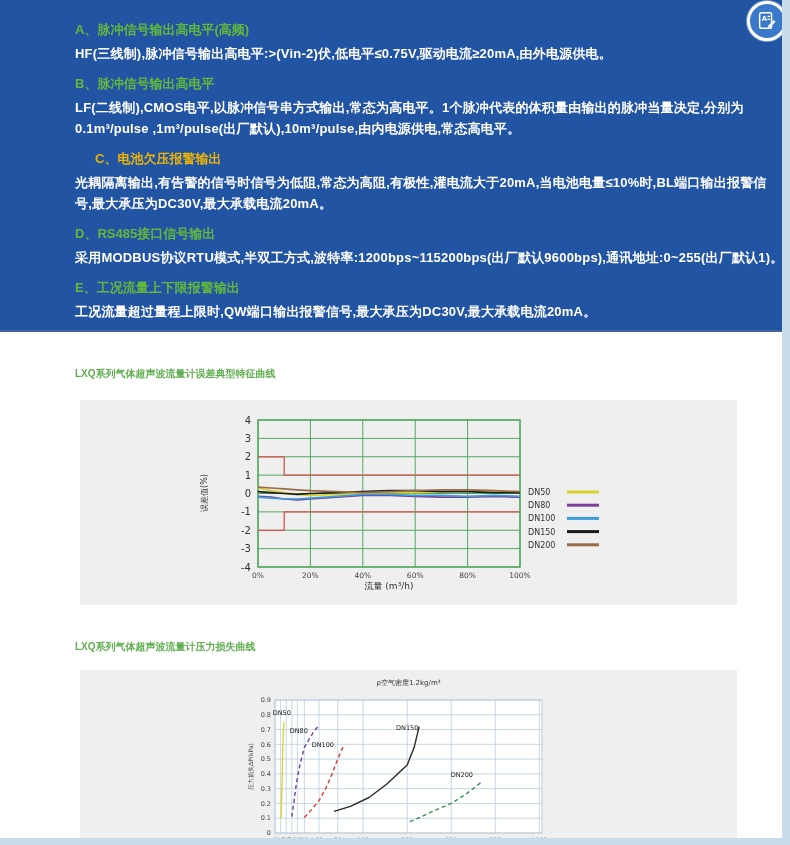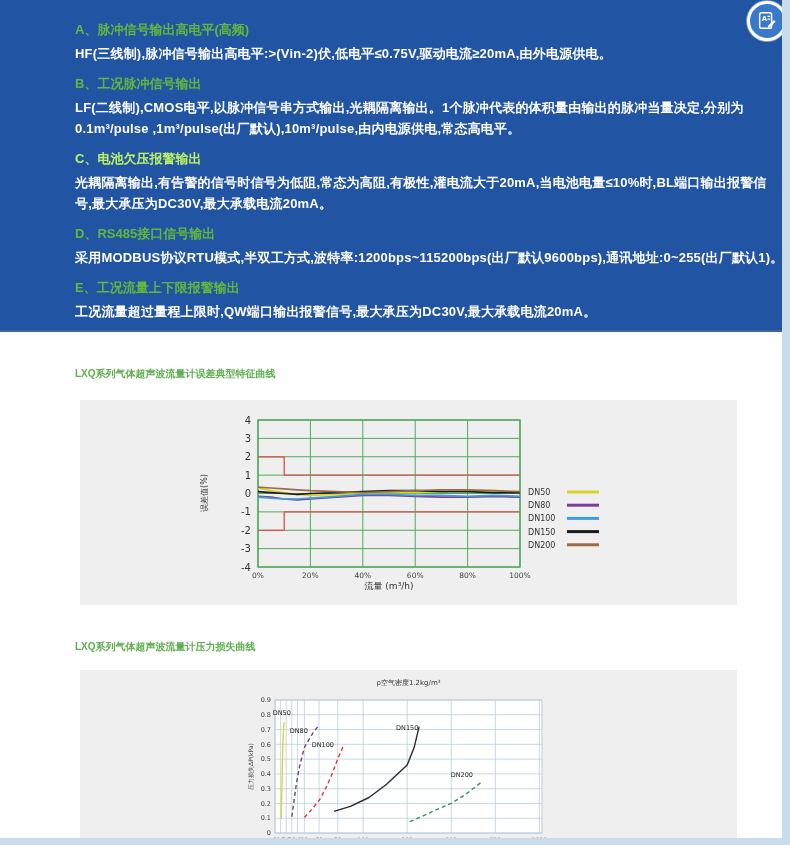--- a/index.html
+++ b/index.html
@@ -25,24 +25,24 @@
 </style>
 </head>
 <body>
 
 <div class="page">
 
   <section class="spec-panel">
     <div id="spec-sections">
         <h3 class="spec-heading" style="color: rgb(98, 184, 60);">A、脉冲信号输出高电平(高频)</h3>
         <p class="spec-line">HF(三线制),脉冲信号输出高电平:&gt;(Vin-2)伏,低电平≤0.75V,驱动电流≥20mA,由外电源供电。</p>
-        <h3 class="spec-heading" style="color: rgb(98, 184, 60);">B、工况脉冲信号输出</h3>
-        <p class="spec-line">LF(二线制),CMOS电平,以脉冲信号串方式输出,光耦隔离输出。1个脉冲代表的体积量由输出的脉冲当量决定,分别为</p>
+        <h3 class="spec-heading" style="color: rgb(98, 184, 60);">B、脉冲信号输出高电平</h3>
+        <p class="spec-line">LF(二线制),CMOS电平,以脉冲信号串方式输出,常态为高电平。1个脉冲代表的体积量由输出的脉冲当量决定,分别为</p>
         <p class="spec-line">0.1m³/pulse ,1m³/pulse(出厂默认),10m³/pulse,由内电源供电,常态高电平。</p>
-        <h3 class="spec-heading" style="color: #bef264;">C、电池欠压报警输出</h3>
+        <h3 class="spec-heading" style="color: #eab308; margin-left: 20px;">C、电池欠压报警输出</h3>
         <p class="spec-line">光耦隔离输出,有告警的信号时信号为低阻,常态为高阻,有极性,灌电流大于20mA,当电池电量≤10%时,BL端口输出报警信</p>
         <p class="spec-line">号,最大承压为DC30V,最大承载电流20mA。</p>
         <h3 class="spec-heading" style="color: rgb(98, 184, 60);">D、RS485接口信号输出</h3>
         <p class="spec-line">采用MODBUS协议RTU模式,半双工方式,波特率:1200bps~115200bps(出厂默认9600bps),通讯地址:0~255(出厂默认1)。</p>
         <h3 class="spec-heading" style="color: rgb(98, 184, 60);">E、工况流量上下限报警输出</h3>
         <p class="spec-line">工况流量超过量程上限时,QW端口输出报警信号,最大承压为DC30V,最大承载电流20mA。</p>
       </div>
     <div class="edit-badge">
       <span>
         <svg viewBox="0 0 24 24" width="22" height="22">

